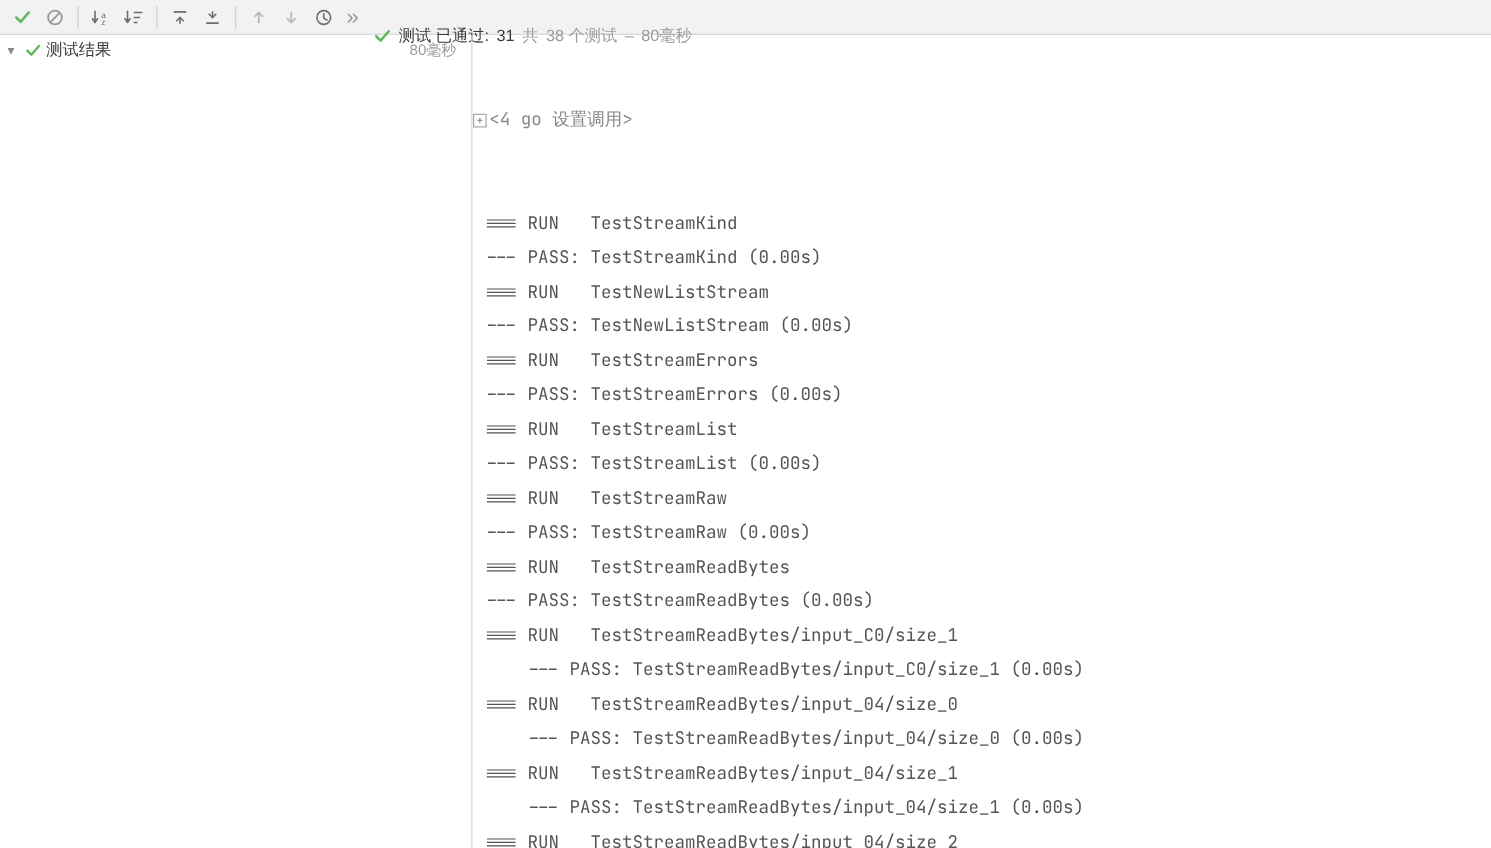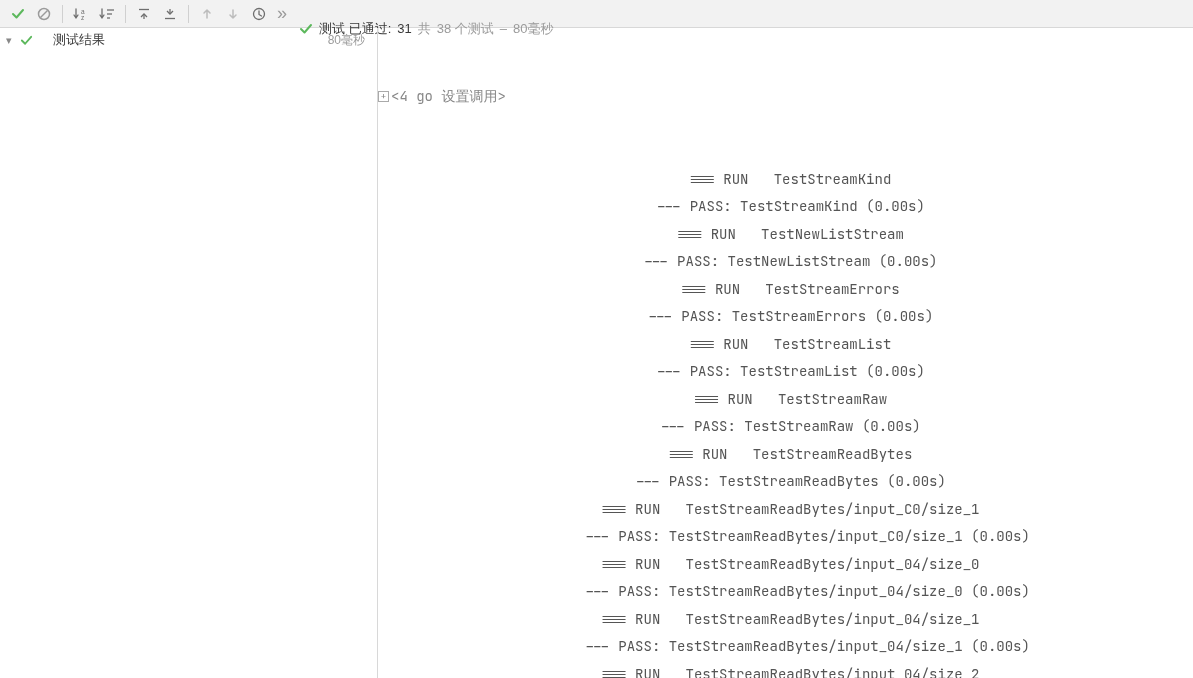--- a/index.html
+++ b/index.html
@@ -72,40 +72,40 @@
     padding: 0 6px;
     cursor: default;
   }
   .tree-row .expand {
     width: 14px;
     color: #888;
     font-size: 11px;
   }
   .tree-row .row-label {
     flex: 1;
-    margin-left: 20px;
+    margin-left: 4px;
     color: #3a3a3a;
   }
   .tree-row .row-time {
     color: #9b9b9b;
     padding-right: 6px;
     font-size: 12px;
   }
 
   .console-pane {
     flex: 1;
     overflow: auto;
     font-family: "JetBrains Mono", Consolas, "Courier New", monospace;
     font-size: 14px;
     line-height: 27.5px;
     color: #555;
     white-space: pre;
     padding: 0;
   }
-  .console-line { padding-left: 10px; text-align: center; }
+  .console-line { padding-left: 10px; }
   .setup-line {
     color: #888;
     padding-left: 0;
     display: flex;
     align-items: center;
   }
   .fold-box {
     width: 11px;
     height: 11px;
     border: 1px solid #aaa;

